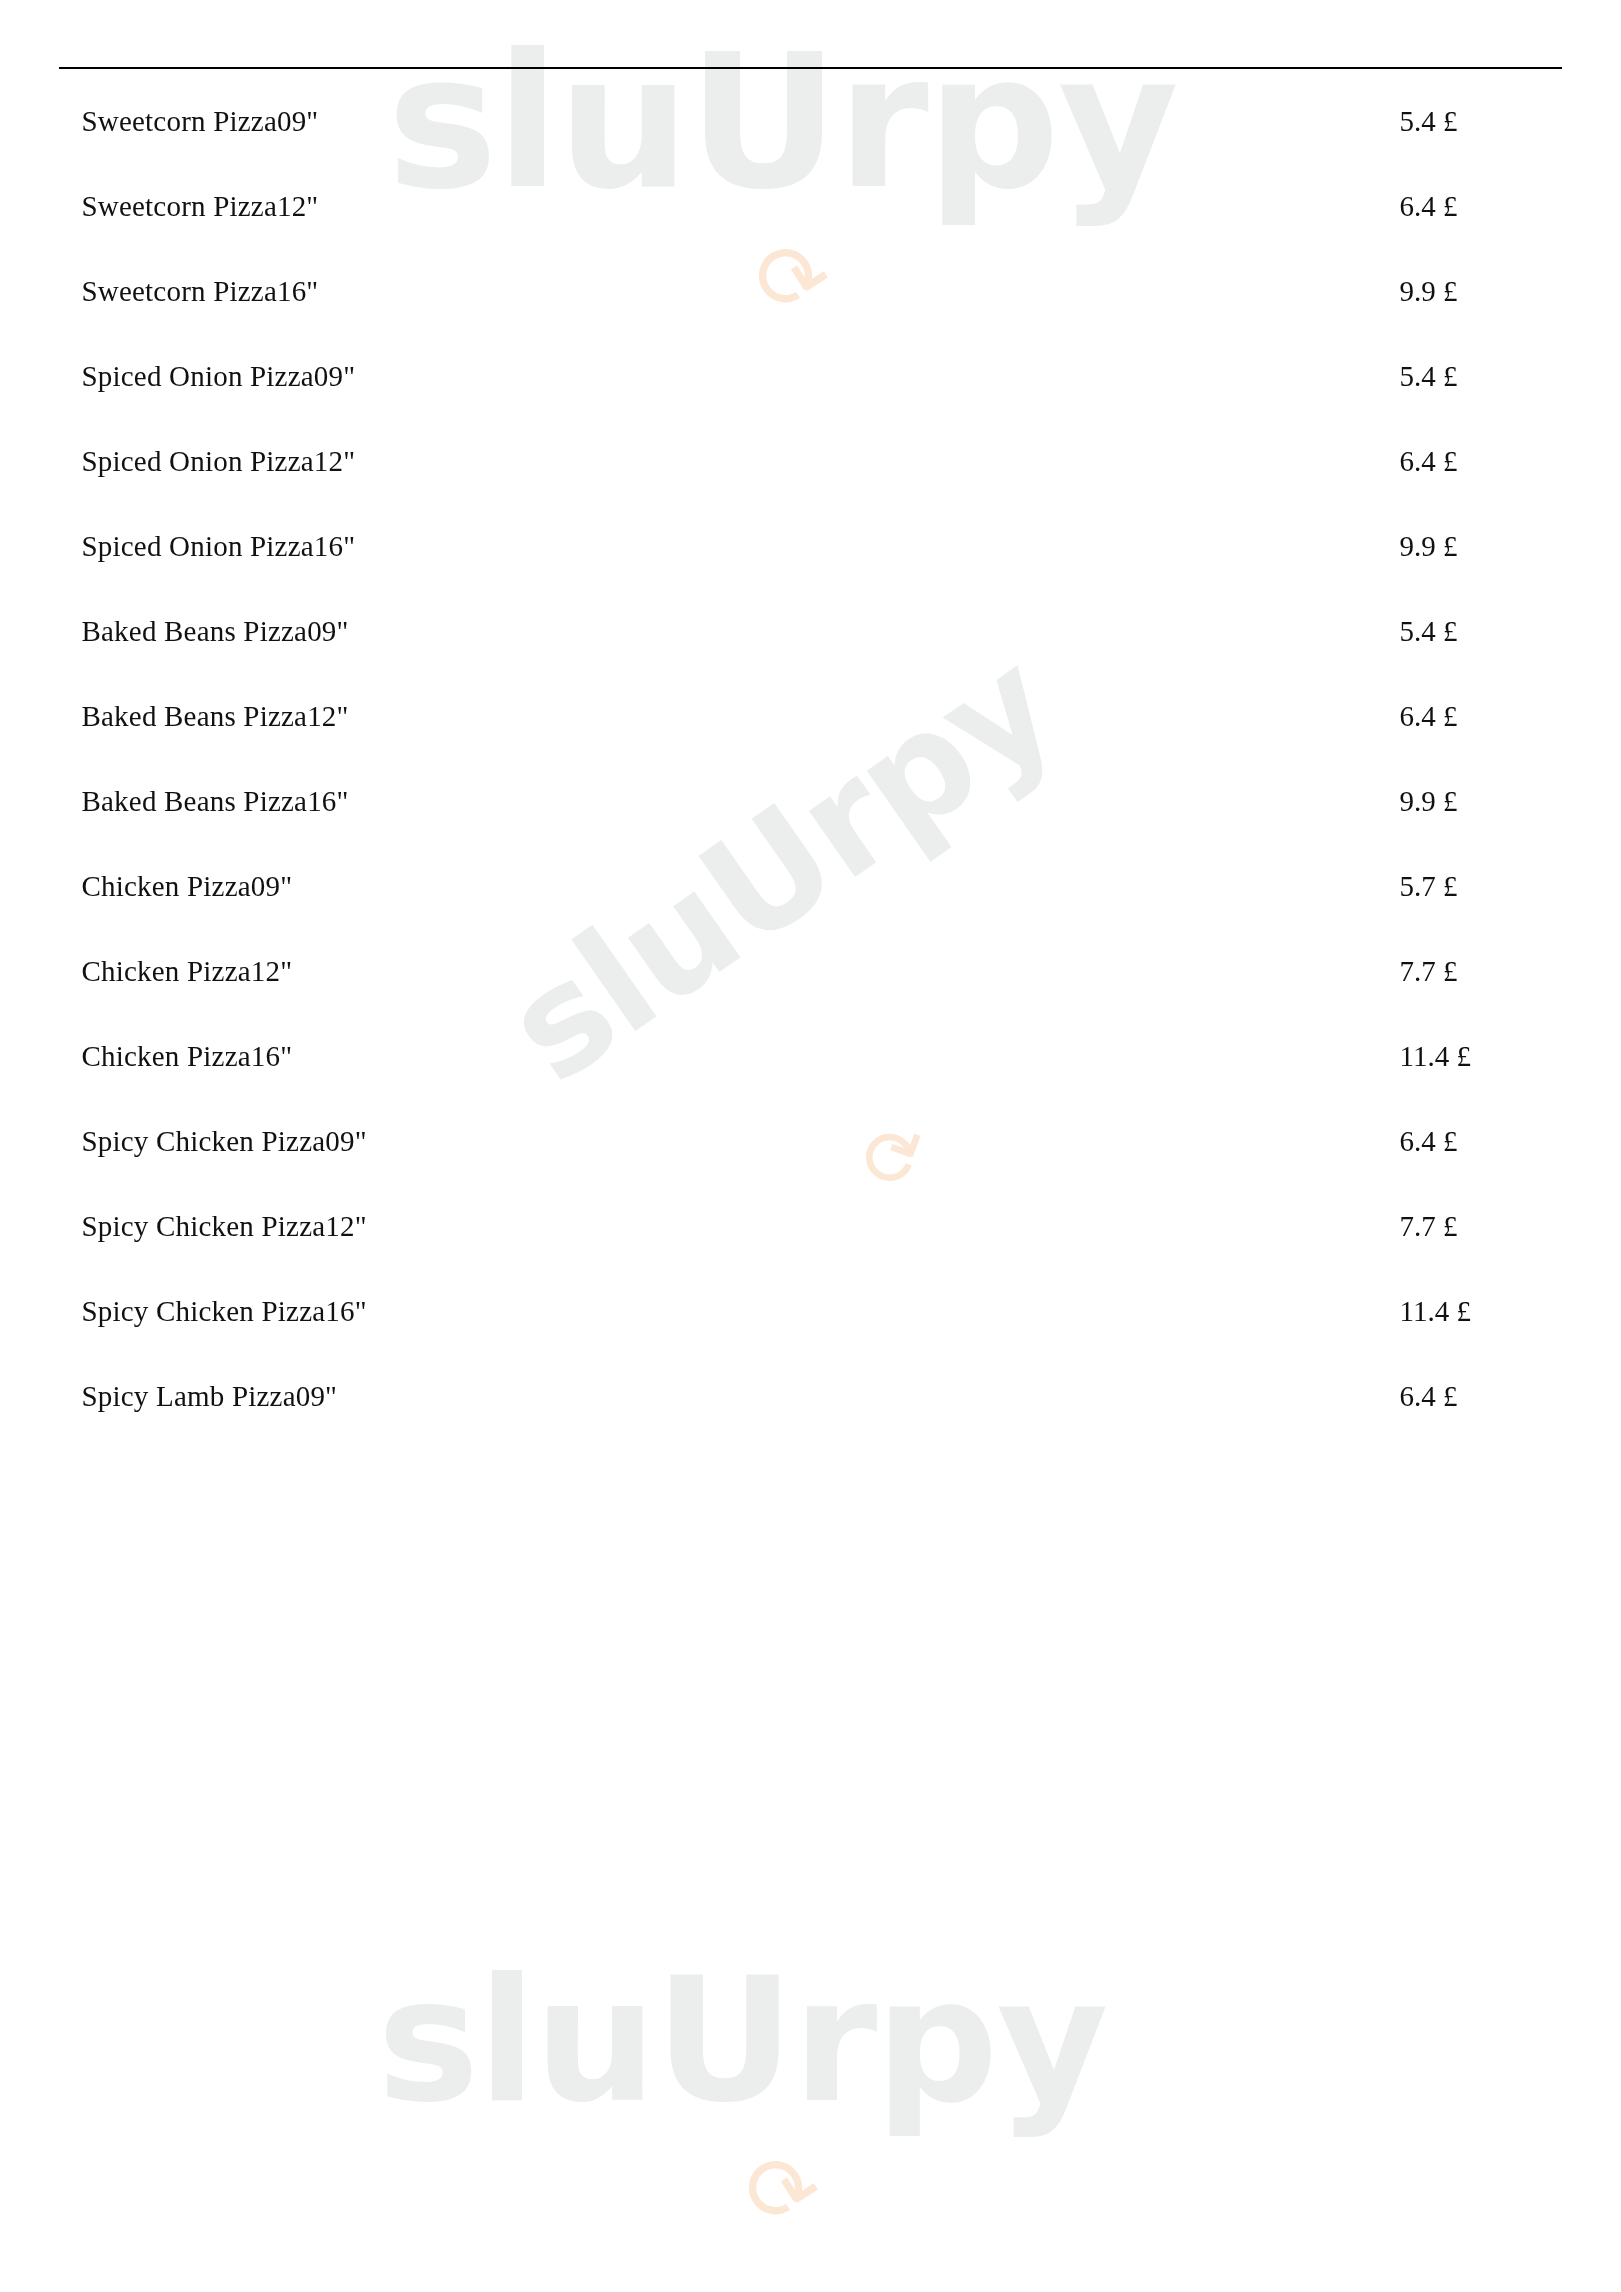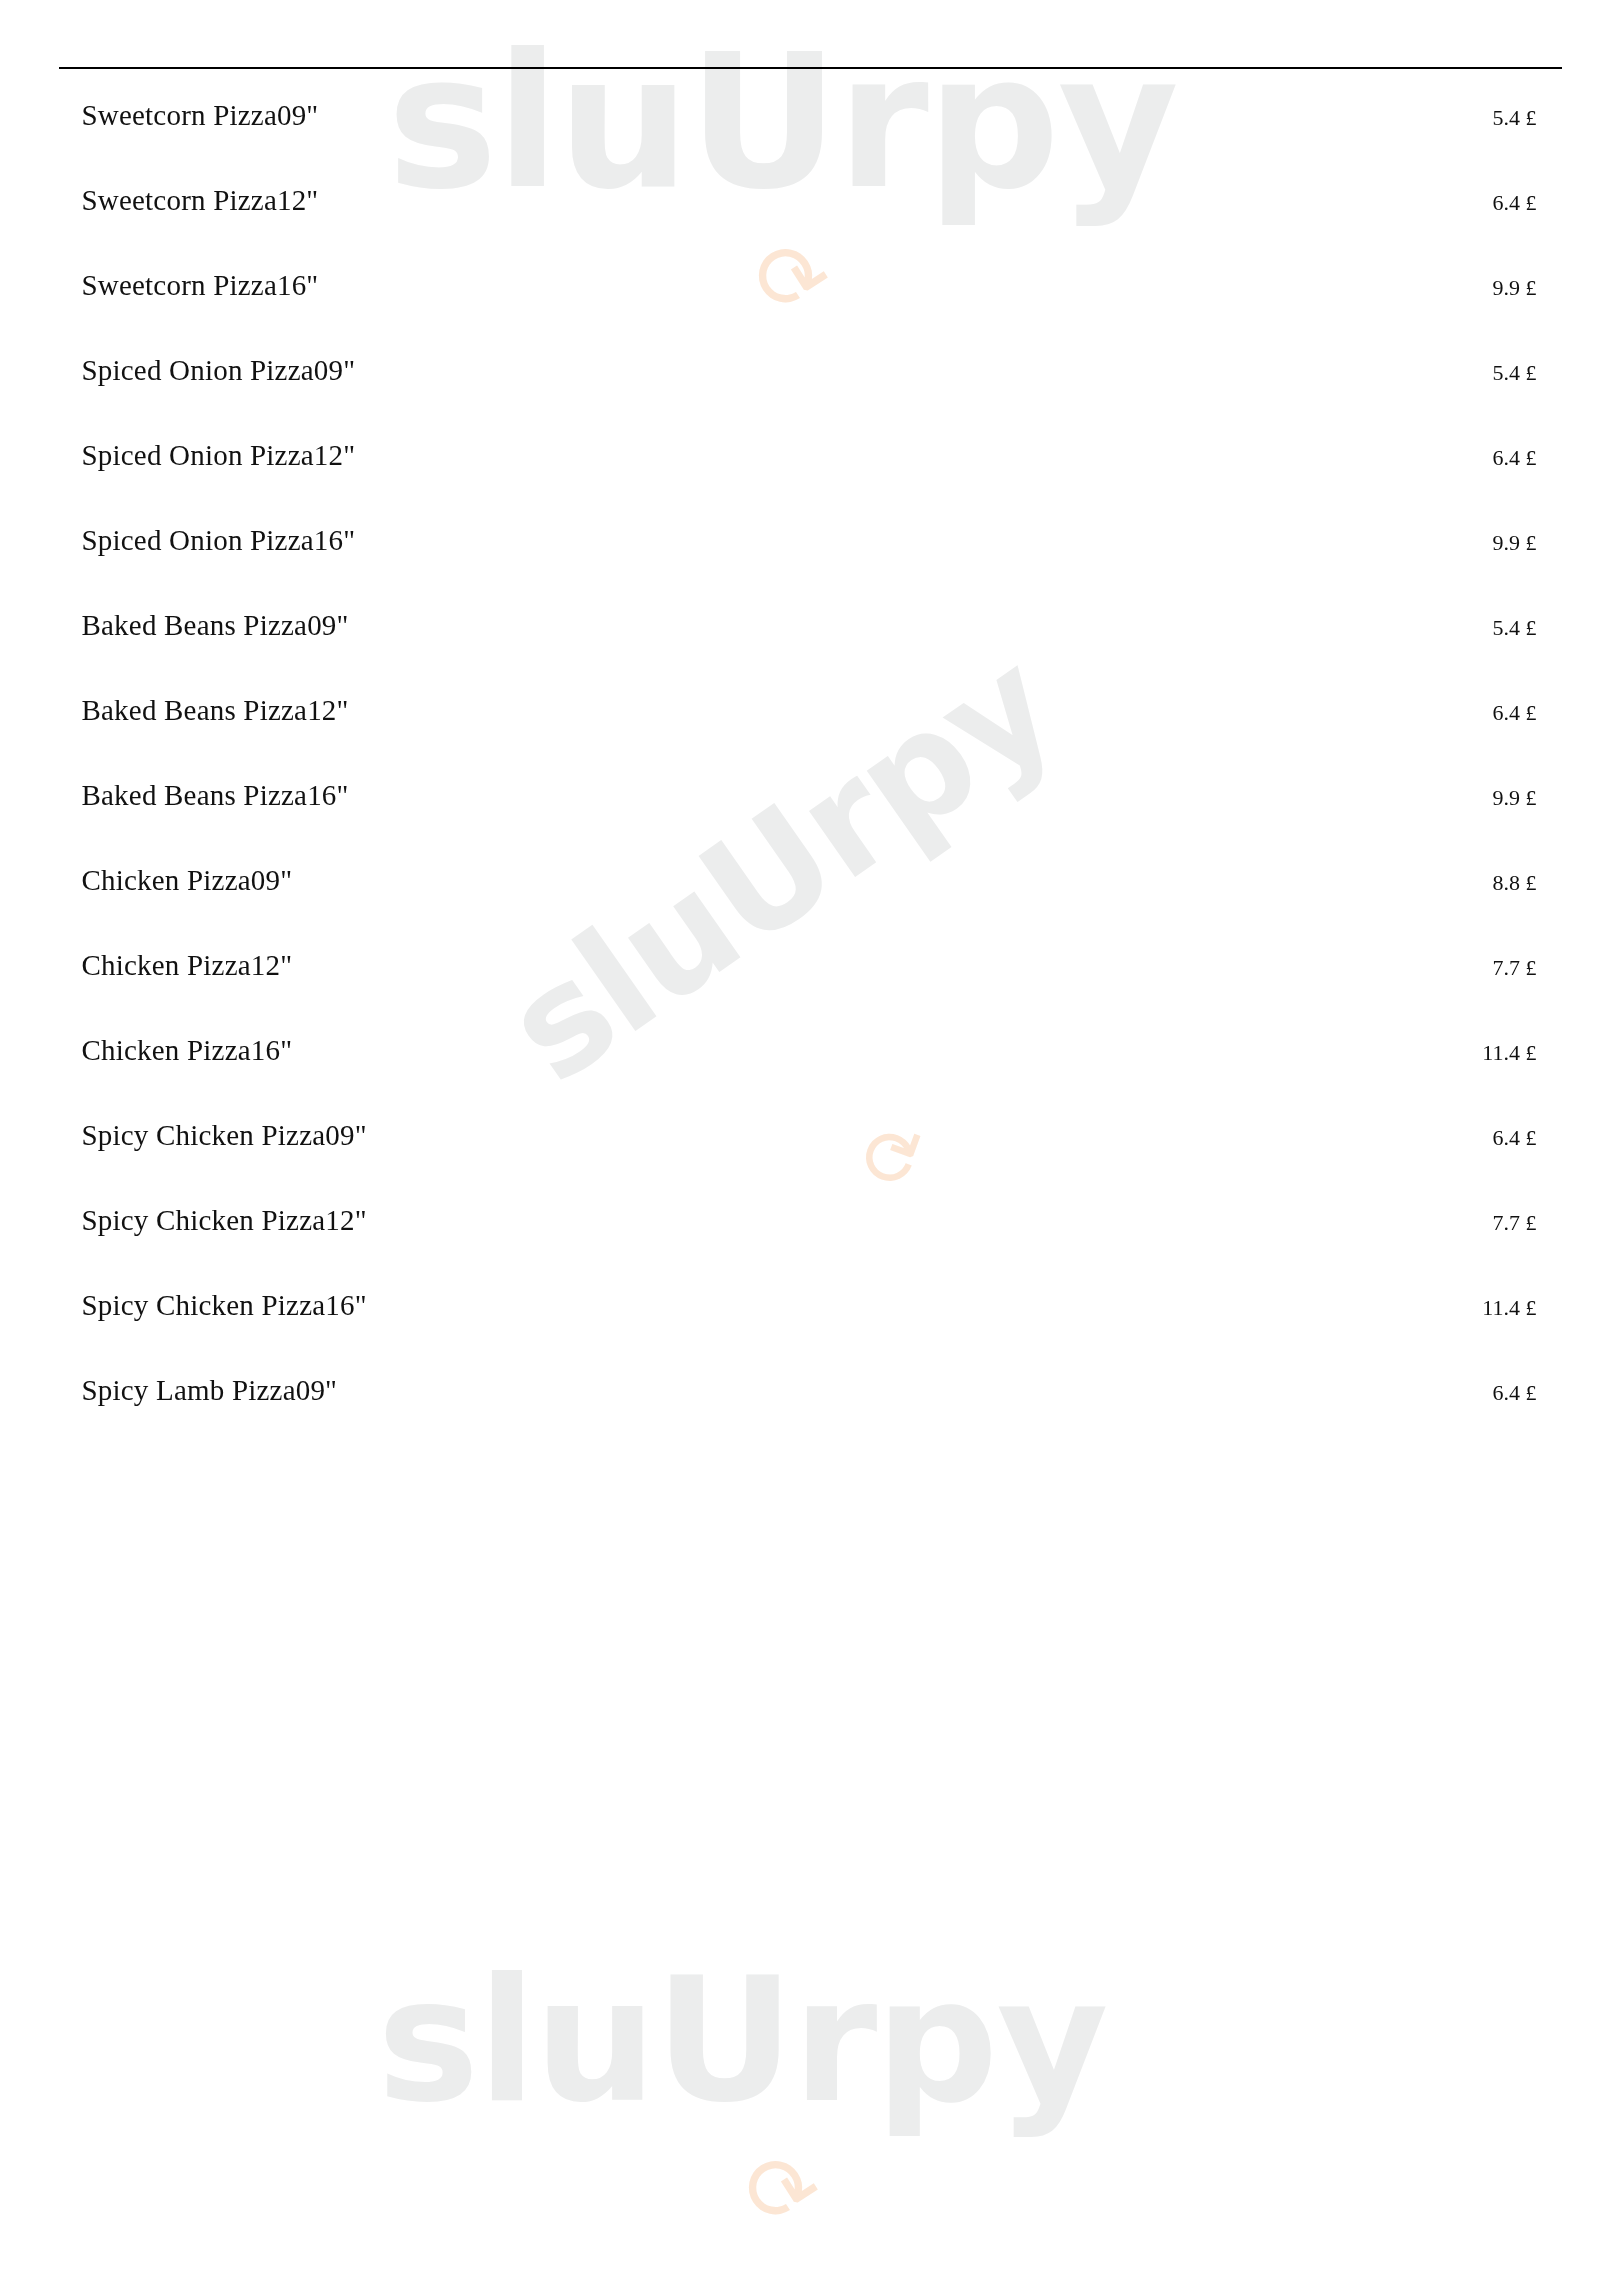--- a/index.html
+++ b/index.html
@@ -74,23 +74,23 @@
     box-sizing: border-box;
   }
 
   .item-name {
     font-size: 29px;
     letter-spacing: 0.2px;
     white-space: nowrap;
   }
 
   .item-price {
-    font-size: 22px;
+    font-size: 29px;
     white-space: nowrap;
-    text-align: right;
+    text-align: left;
     min-width: 137px;
     margin-top: 36px;
   }
 </style>
 </head>
 <body>
 
 <div class="watermark wm-grey wm1">sluUrpy</div>
 <div class="watermark wm-grey wm2">sluUrpy</div>
 <div class="watermark wm-grey wm3">sluUrpy</div>
@@ -135,21 +135,21 @@
       <li class="menu-row">
         <span class="item-name">Baked Beans Pizza12"</span>
         <span class="item-price">6.4 £</span>
       </li>
       <li class="menu-row">
         <span class="item-name">Baked Beans Pizza16"</span>
         <span class="item-price">9.9 £</span>
       </li>
       <li class="menu-row">
         <span class="item-name">Chicken Pizza09"</span>
-        <span class="item-price">8.8 £</span>
+        <span class="item-price">5.7 £</span>
       </li>
       <li class="menu-row">
         <span class="item-name">Chicken Pizza12"</span>
         <span class="item-price">7.7 £</span>
       </li>
       <li class="menu-row">
         <span class="item-name">Chicken Pizza16"</span>
         <span class="item-price">11.4 £</span>
       </li>
       <li class="menu-row">

